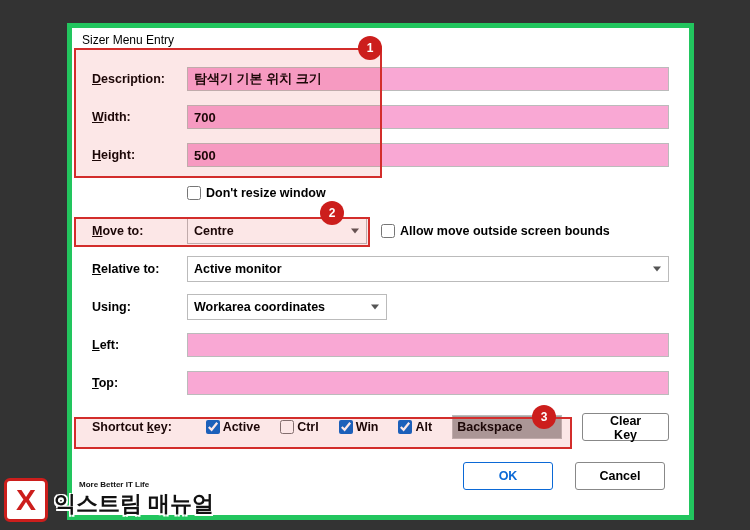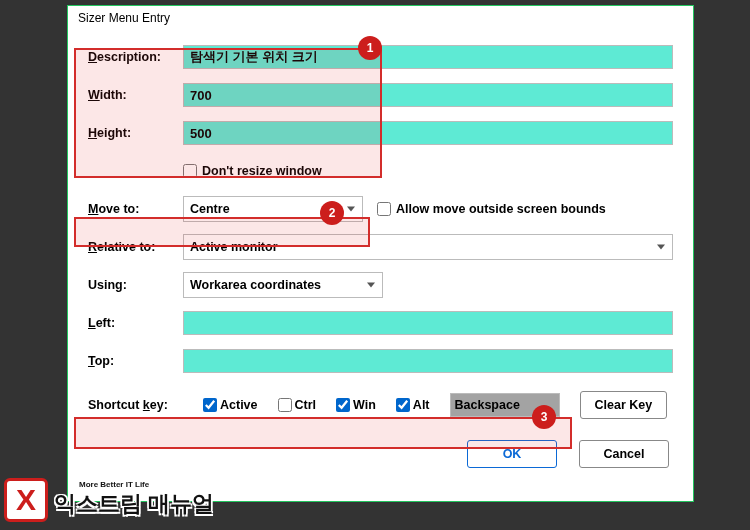--- a/index.html
+++ b/index.html
@@ -8,25 +8,25 @@
   height: 530px;
   background: #333333;
   font-family: "Segoe UI", Tahoma, sans-serif;
   font-size: 13px;
   position: relative;
   overflow: hidden;
 }
 .window {
   position: absolute;
   left: 67px;
-  top: 5px;
+  top: 23px;
   width: 627px;
   height: 497px;
   background: #ffffff;
-  border: 1px solid #22c55e;
+  border: 5px solid #22c55e;
 }
 .titlebar {
   height: 24px;
   line-height: 24px;
   padding-left: 10px;
   font-size: 12px;
 }
 .content {
   padding: 10px 20px 12px 20px;
 }
@@ -41,21 +41,21 @@
   font-weight: bold;
   font-size: 12.5px;
 }
 .label .u { text-decoration: underline; }
 .input {
   border: 1px solid #bbb;
   height: 24px;
   padding: 0 6px;
   font-size: 13px;
   font-family: inherit;
-  background: #5eead4;
+  background: #f9a8d4;
 }
 .input-full { flex: 1; }
 .input-num { flex: 1; font-weight: bold; }
 .select {
   border: 1px solid #bbb;
   height: 26px;
   padding: 2px 22px 2px 6px;
   font-size: 12.5px;
   font-family: inherit;
   background: #fff;

